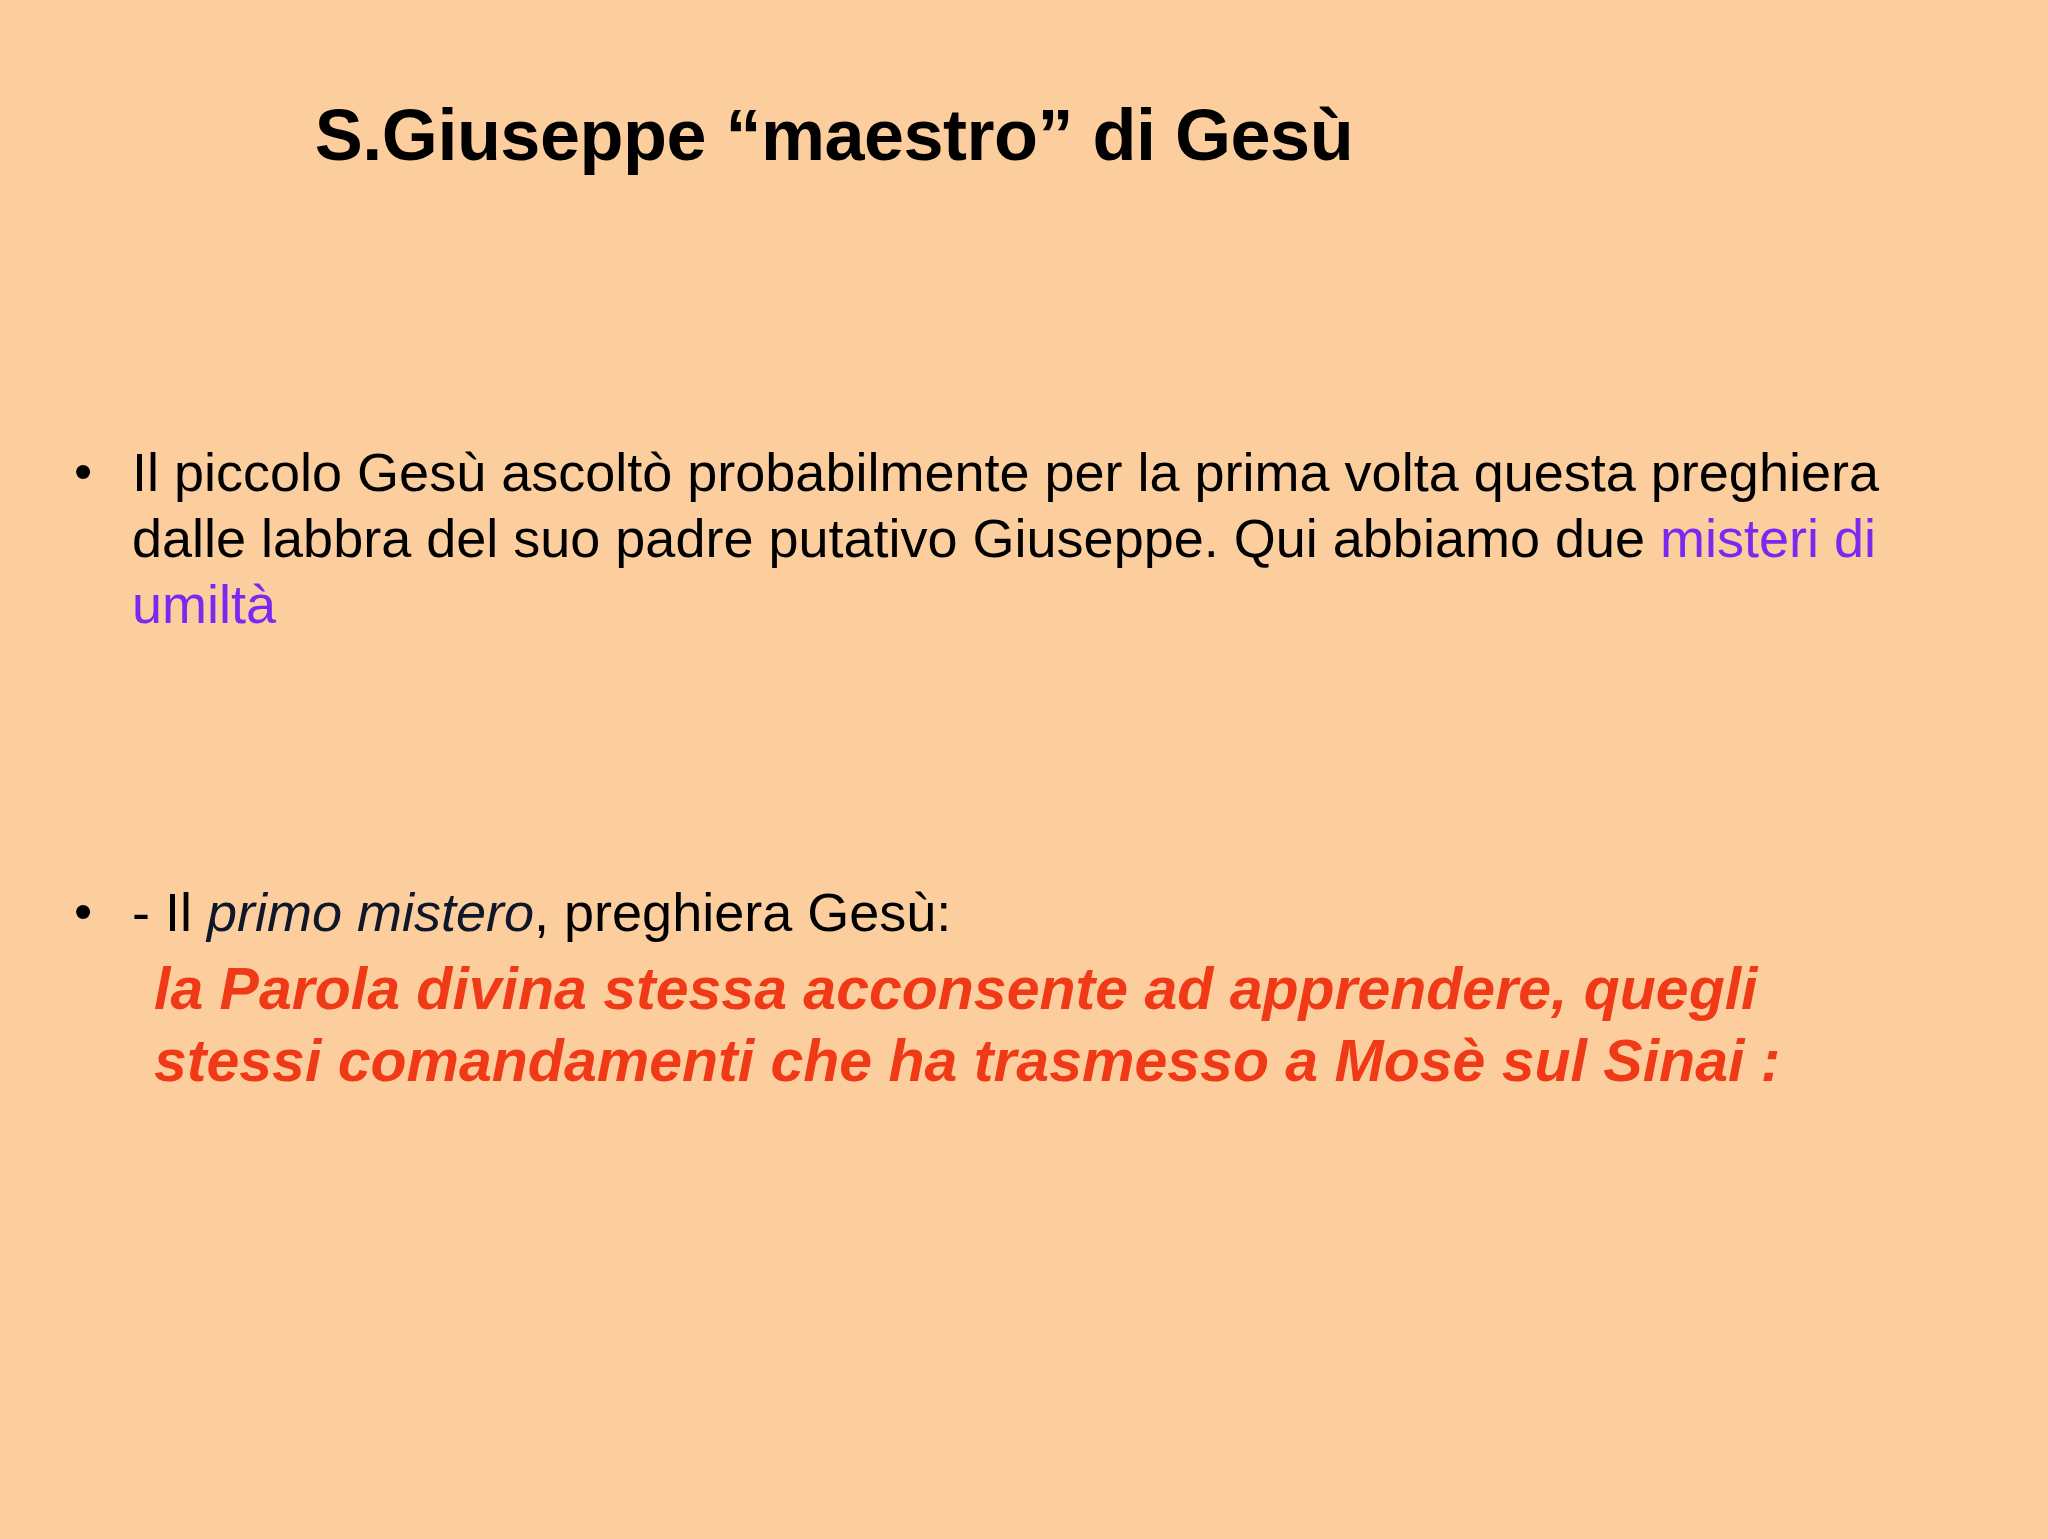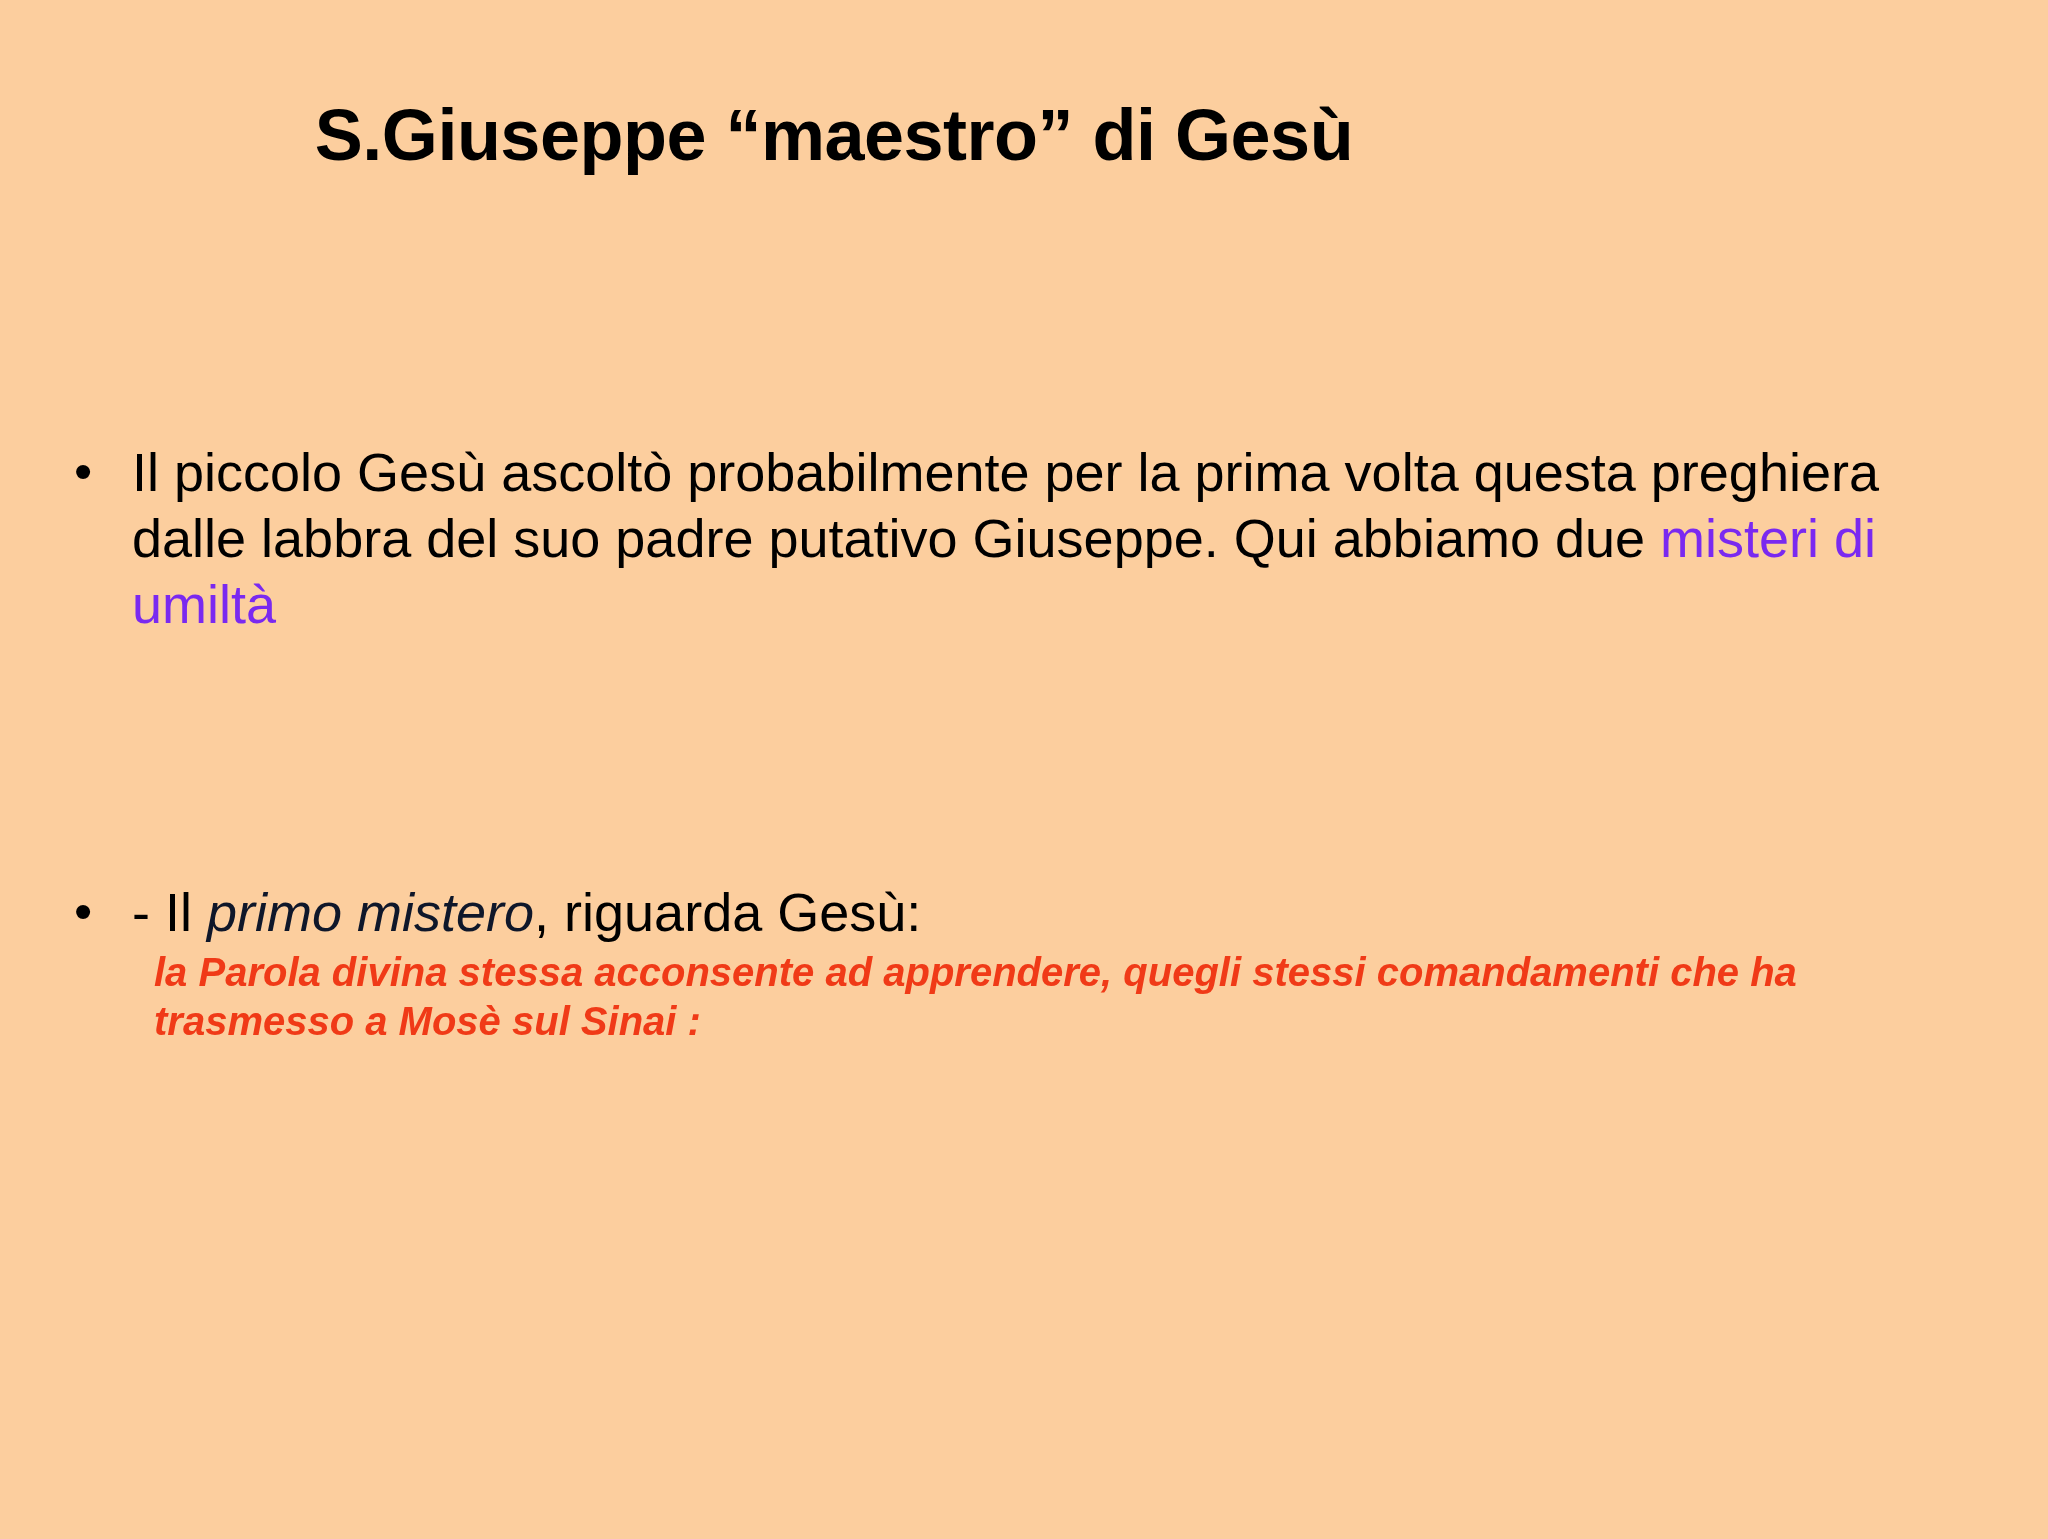--- a/index.html
+++ b/index.html
@@ -66,23 +66,23 @@
     color: #7A29F0;
   }
   .green {
     color: #0f172a;
     font-style: italic;
   }
   .red-block {
     color: #F03A17;
     font-weight: bold;
     font-style: italic;
-    font-size: 40px;
+    font-size: 59px;
     line-height: 1.22;
-    margin-top: 2px;
+    margin-top: 8px;
   }
   .red-indent {
     padding-left: 22px;
   }
 </style>
 </head>
 <body>
 
 <div class="slide">
 
@@ -95,20 +95,20 @@
         <span>Il piccolo Gesù ascoltò probabilmente per la prima volta questa preghiera dalle labbra del suo padre putativo Giuseppe. Qui abbiamo due </span><span class="purple">misteri di umiltà</span>
       </div>
     </div>
   </div>
 
   <div class="body-block para-2">
     <div class="bullet-row">
       <div class="bullet-marker">•</div>
       <div class="bullet-text">
         <div>
-          <span>- Il </span><span class="green">primo  mistero</span><span>, riguarda Gesù:</span>
+          <span>- Il </span><span class="green">primo  mistero</span><span>, preghiera Gesù:</span>
         </div>
         <div class="red-block red-indent">la Parola divina stessa acconsente ad apprendere, quegli stessi comandamenti che ha trasmesso a Mosè sul Sinai :</div>
       </div>
     </div>
   </div>
 
 </div>
 
 </body></html>

